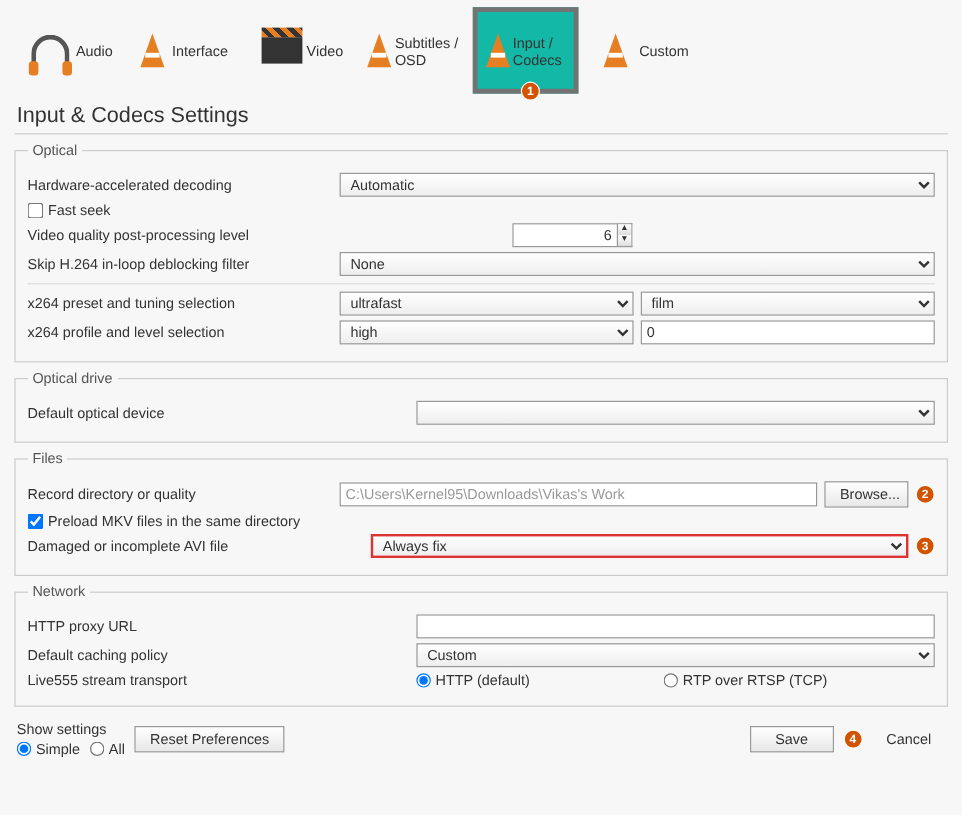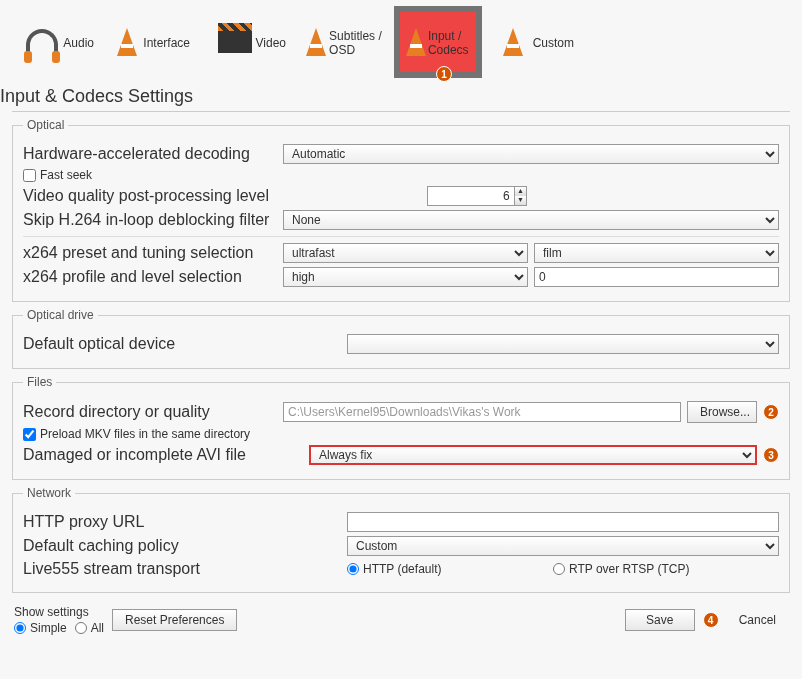--- a/index.html
+++ b/index.html
@@ -1,36 +1,36 @@
 <!DOCTYPE html>
 <html><head>
 <meta charset="utf-8">
 <style>
 *{box-sizing:border-box;margin:0;padding:0;font-family:"Segoe UI",Tahoma,sans-serif;font-size:12px;color:#333}
 body{background:#f7f7f7;width:802px;height:679px;overflow:hidden}
 .topnav{display:flex;padding:6px 10px 0;gap:8px}
 .navitem{display:flex;flex-direction:row;align-items:center;justify-content:flex-end;width:88px;height:72px;padding:4px;cursor:pointer}
-.navitem.selected{border:6px solid #737373;background:#ef4444}
+.navitem.selected{border:4px solid #737373;background:#14b8a6}
 .navitem .ico{width:42px;height:36px;display:flex;align-items:center;justify-content:center}
 .navitem .lbl{font-size:12px;margin-top:2px}
 .cone{width:0;height:0;border-left:10px solid transparent;border-right:10px solid transparent;border-bottom:28px solid #e67e22;position:relative}
 .cone::after{content:"";position:absolute;left:-6px;top:16px;width:12px;height:4px;background:#fff}
 .headphones{width:32px;height:26px;border:4px solid #555;border-bottom:none;border-radius:16px 16px 0 0;position:relative}
 .headphones::before,.headphones::after{content:"";position:absolute;width:8px;height:12px;background:#e67e22;bottom:-8px;border-radius:3px}
 .headphones::before{left:-6px}.headphones::after{right:-6px}
 .clapper{width:34px;height:22px;background:#333;position:relative}
 .clapper::before{content:"";position:absolute;top:-8px;left:0;width:34px;height:8px;background:repeating-linear-gradient(45deg,#e67e22 0 4px,#333 4px 8px)}
 .badge{position:absolute;width:16px;height:16px;border-radius:50%;background:#d35400;color:#fff;font-size:10px;font-weight:bold;display:flex;align-items:center;justify-content:center;border:1px solid #fff}
-h2.title{font-size:18px;font-weight:normal;padding:8px 0 4px}
+h2.title{font-size:18px;font-weight:normal;padding:8px 14px 4px}
 hr.titlesep{border:none;border-top:1px solid #ccc;margin:0 12px 6px}
 .scroll{padding:0 12px}
 fieldset{border:1px solid #ccc;margin:0 0 6px;padding:8px 10px 10px;position:relative}
 legend{font-size:12px;color:#555;padding:0 4px}
 .row{display:flex;align-items:center;margin:4px 0;gap:6px}
-.lblcol{width:254px;font-size:16px}
+.lblcol{width:254px;font-size:12px}
 .ctrl{flex:1}
 select,input[type=text]{width:100%;height:20px;border:1px solid #999;background:linear-gradient(#fff,#eee);padding:0 4px;font-size:12px}
 input[type=text]{background:#fff}
 .spin{display:flex;width:100px}
 .spin input{text-align:right;padding-right:4px}
 .spin .btns{display:flex;flex-direction:column;width:14px;border:1px solid #999;border-left:none}
 .spin .btns div{flex:1;font-size:7px;text-align:center;background:linear-gradient(#fff,#ddd);line-height:8px;cursor:pointer}
 .chk{display:flex;align-items:center;gap:4px}
 .chk input{width:13px;height:13px}
 .subsep{border:none;border-top:1px solid #ddd;margin:6px 0}

